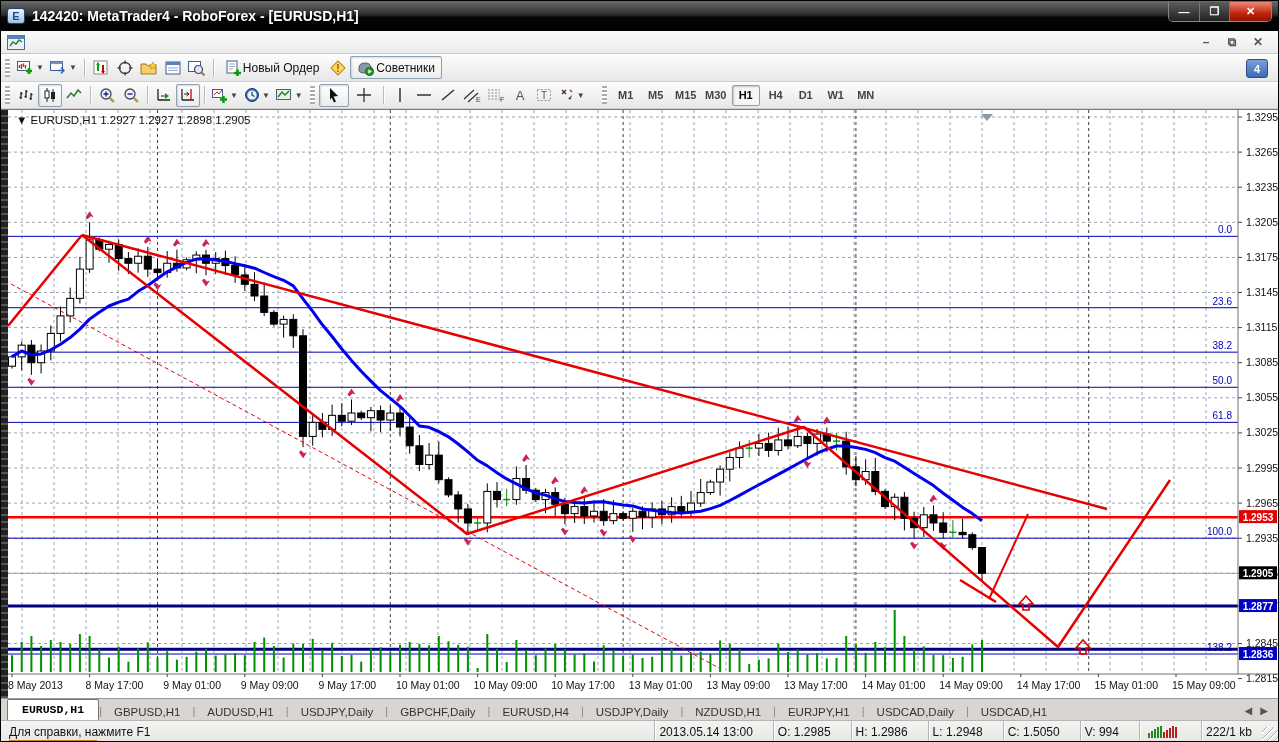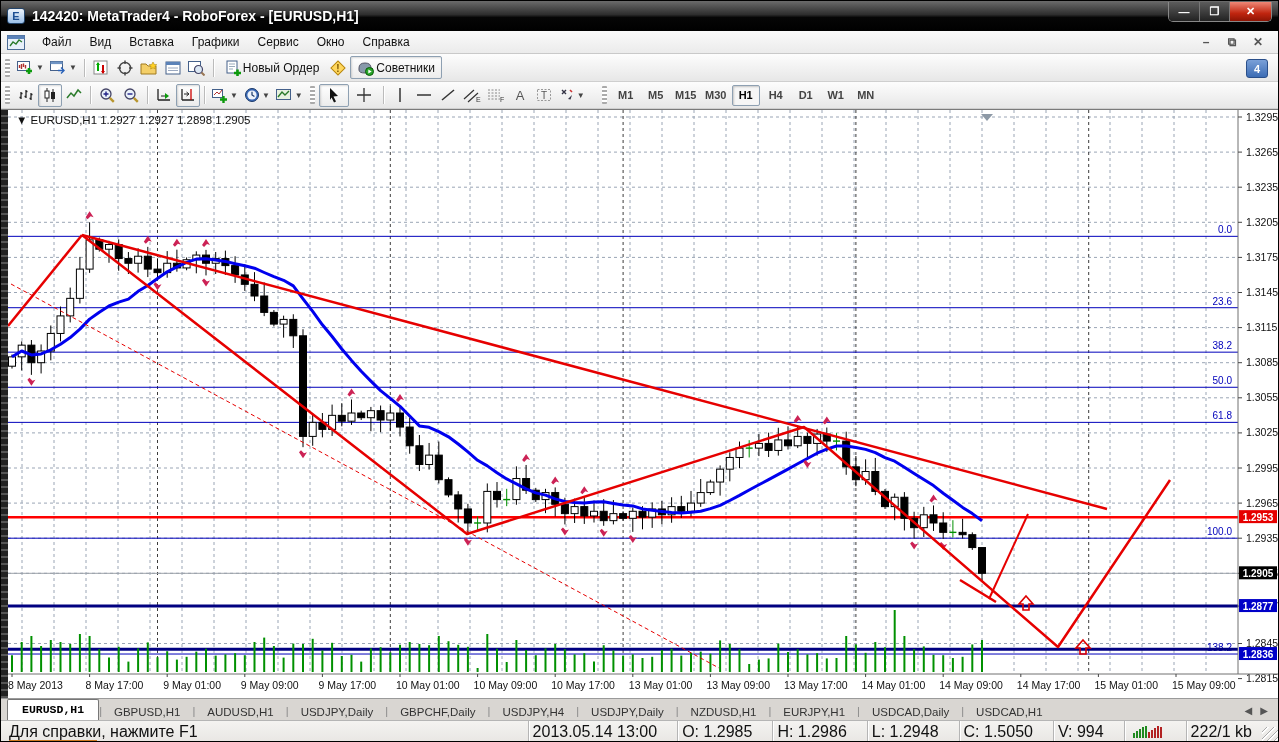--- a/index.html
+++ b/index.html
@@ -49,21 +49,21 @@
   
   #tabsbar{position:absolute;left:0;top:697px;width:100%;height:22px;background:#d9d6d2;border-top:1px solid #9a9a9a;
     display:flex;align-items:flex-end;padding-left:6px;}
   .tab{font-size:11.5px;color:#333;padding:3px 12px 2px;white-space:nowrap;}
   .tab.active{background:#fff;border:1px solid #777;border-bottom:none;font-weight:bold;color:#000;
     border-radius:2px 2px 0 0;padding:3px 14px 4px;font-family:Liberation Mono, monospace;}
   .tabsep{color:#888;font-size:11px;padding-bottom:3px;}
   #tabarrows{margin-left:auto;display:flex;gap:8px;padding:0 10px 4px;color:#555;font-size:10px;}
   
   #statusbar{position:absolute;left:0;top:719px;width:100%;height:23px;background:linear-gradient(#f4f3f1,#e8e6e3);
-    border-top:1px solid #b5b5b5;display:flex;align-items:center;font-size:16px;color:#111;}
+    border-top:1px solid #b5b5b5;display:flex;align-items:center;font-size:12px;color:#111;}
   .scell{border-left:1px solid #b5b5b5;box-shadow:inset 1px 0 0 #fff;height:100%;display:flex;align-items:center;
     padding:0 4px;white-space:nowrap;margin-left:16px;}
   #status-help{flex:1;padding-left:8px;}
   #netbars{display:flex;align-items:flex-end;gap:1px;height:12px;padding:0 4px;}
   #netbars i{width:2px;display:block;}
   #grip-corner{width:16px;height:16px;margin-left:6px;align-self:flex-end;
     background:repeating-linear-gradient(135deg,transparent 0 3px,#aaa 3px 4px,#fff 4px 5px);}
   #orange-strip{position:absolute;left:8px;top:739px;width:88px;height:2px;background:#cc7a22;}
   svg text{font-family:"Liberation Sans",sans-serif;}
 </style>
@@ -81,29 +81,20 @@
       <div class="wbtn close">✕</div>
     </div>
   </div>
 
   <div id="menubar">
     <svg id="menu-doc-icon" viewBox="0 0 18 15">
       <rect x="0.5" y="0.5" width="17" height="14" fill="#e8f0fa" stroke="#4a6a94"></rect>
       <rect x="0.5" y="0.5" width="17" height="3.5" fill="#5b82b8"></rect>
       <path d="M3,11 L6,7 L9,9 L12,5 L15,7" stroke="#2a7a2a" fill="none" stroke-width="1.3"></path>
     </svg>
-    <div id="menu-items" style="display: flex;">
-        <div class="menu-item">Файл</div>
-        <div class="menu-item">Вид</div>
-        <div class="menu-item">Вставка</div>
-        <div class="menu-item">Графики</div>
-        <div class="menu-item">Сервис</div>
-        <div class="menu-item">Окно</div>
-        <div class="menu-item">Справка</div>
-      </div>
     <div id="mdibtns">
       <span class="mdib">–</span>
       <span class="mdib">⧉</span>
       <span class="mdib">✕</span>
     </div>
   </div>
 
   <div id="toolbar1" class="toolbar">
     <div class="grip"></div>
     <div class="tbtn">
@@ -862,21 +853,21 @@
         <div class="tab active">EURUSD,H1</div>
         <span class="tabsep">|</span>
         <div class="tab">GBPUSD,H1</div>
         <span class="tabsep">|</span>
         <div class="tab">AUDUSD,H1</div>
         <span class="tabsep">|</span>
         <div class="tab">USDJPY,Daily</div>
         <span class="tabsep">|</span>
         <div class="tab">GBPCHF,Daily</div>
         <span class="tabsep">|</span>
-        <div class="tab">USDJPY,H4</div>
+        <div class="tab">EURUSD,H4</div>
         <span class="tabsep">|</span>
         <div class="tab">USDJPY,Daily</div>
         <span class="tabsep">|</span>
         <div class="tab">NZDUSD,H1</div>
         <span class="tabsep">|</span>
         <div class="tab">EURJPY,H1</div>
         <span class="tabsep">|</span>
         <div class="tab">USDCAD,Daily</div>
         <span class="tabsep">|</span>
         <div class="tab">USDCAD,H1</div>

